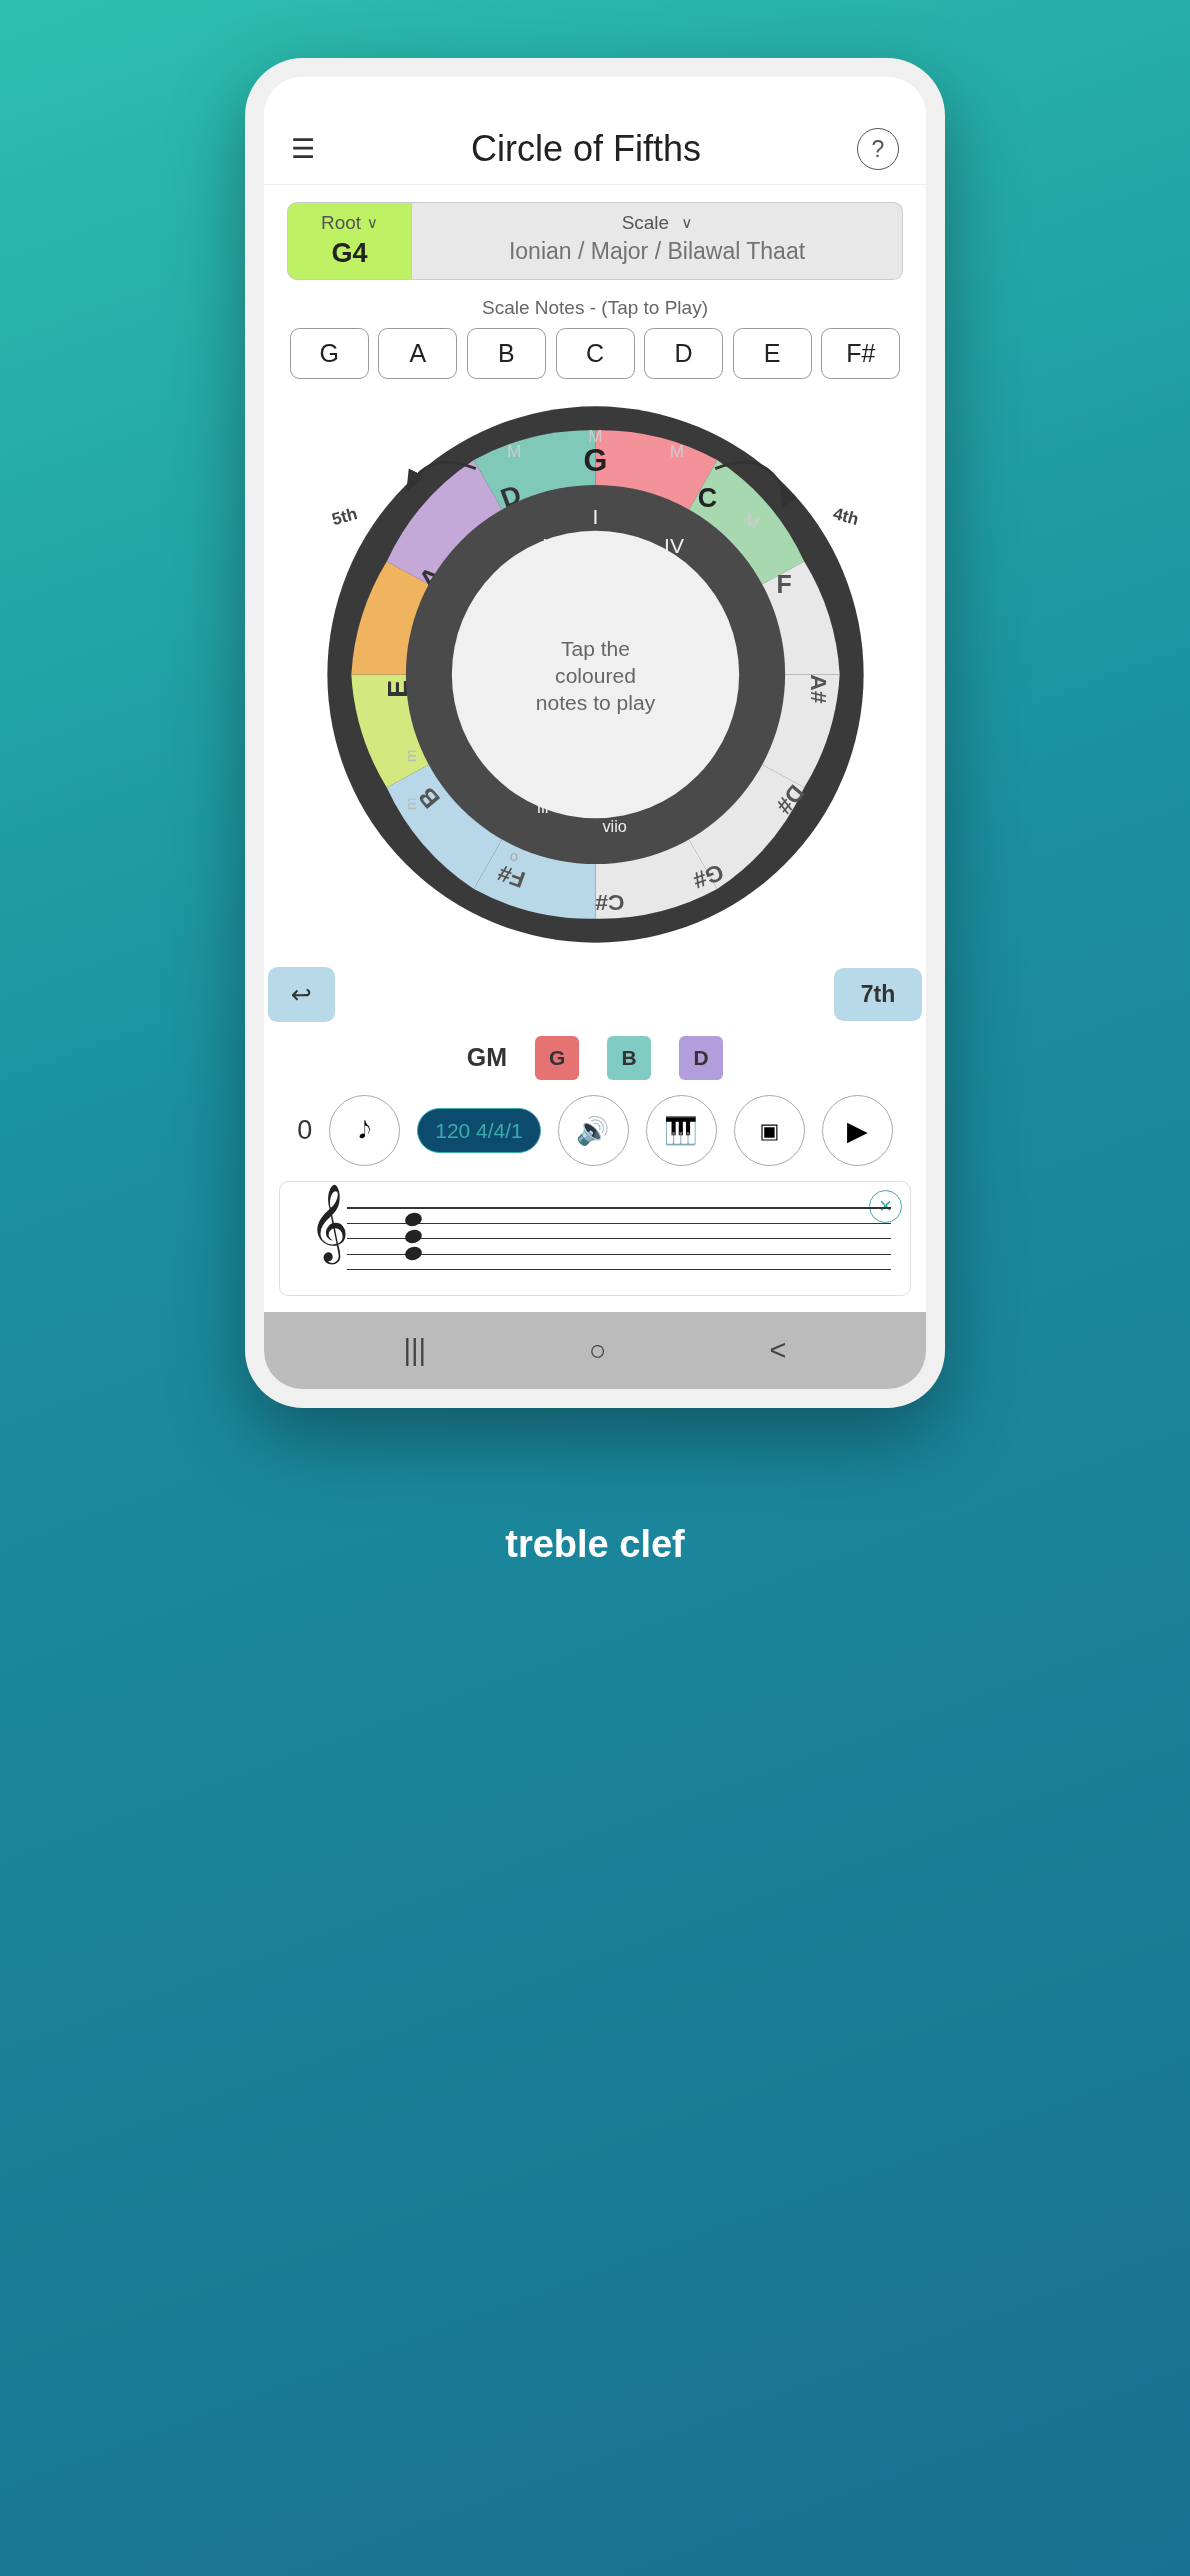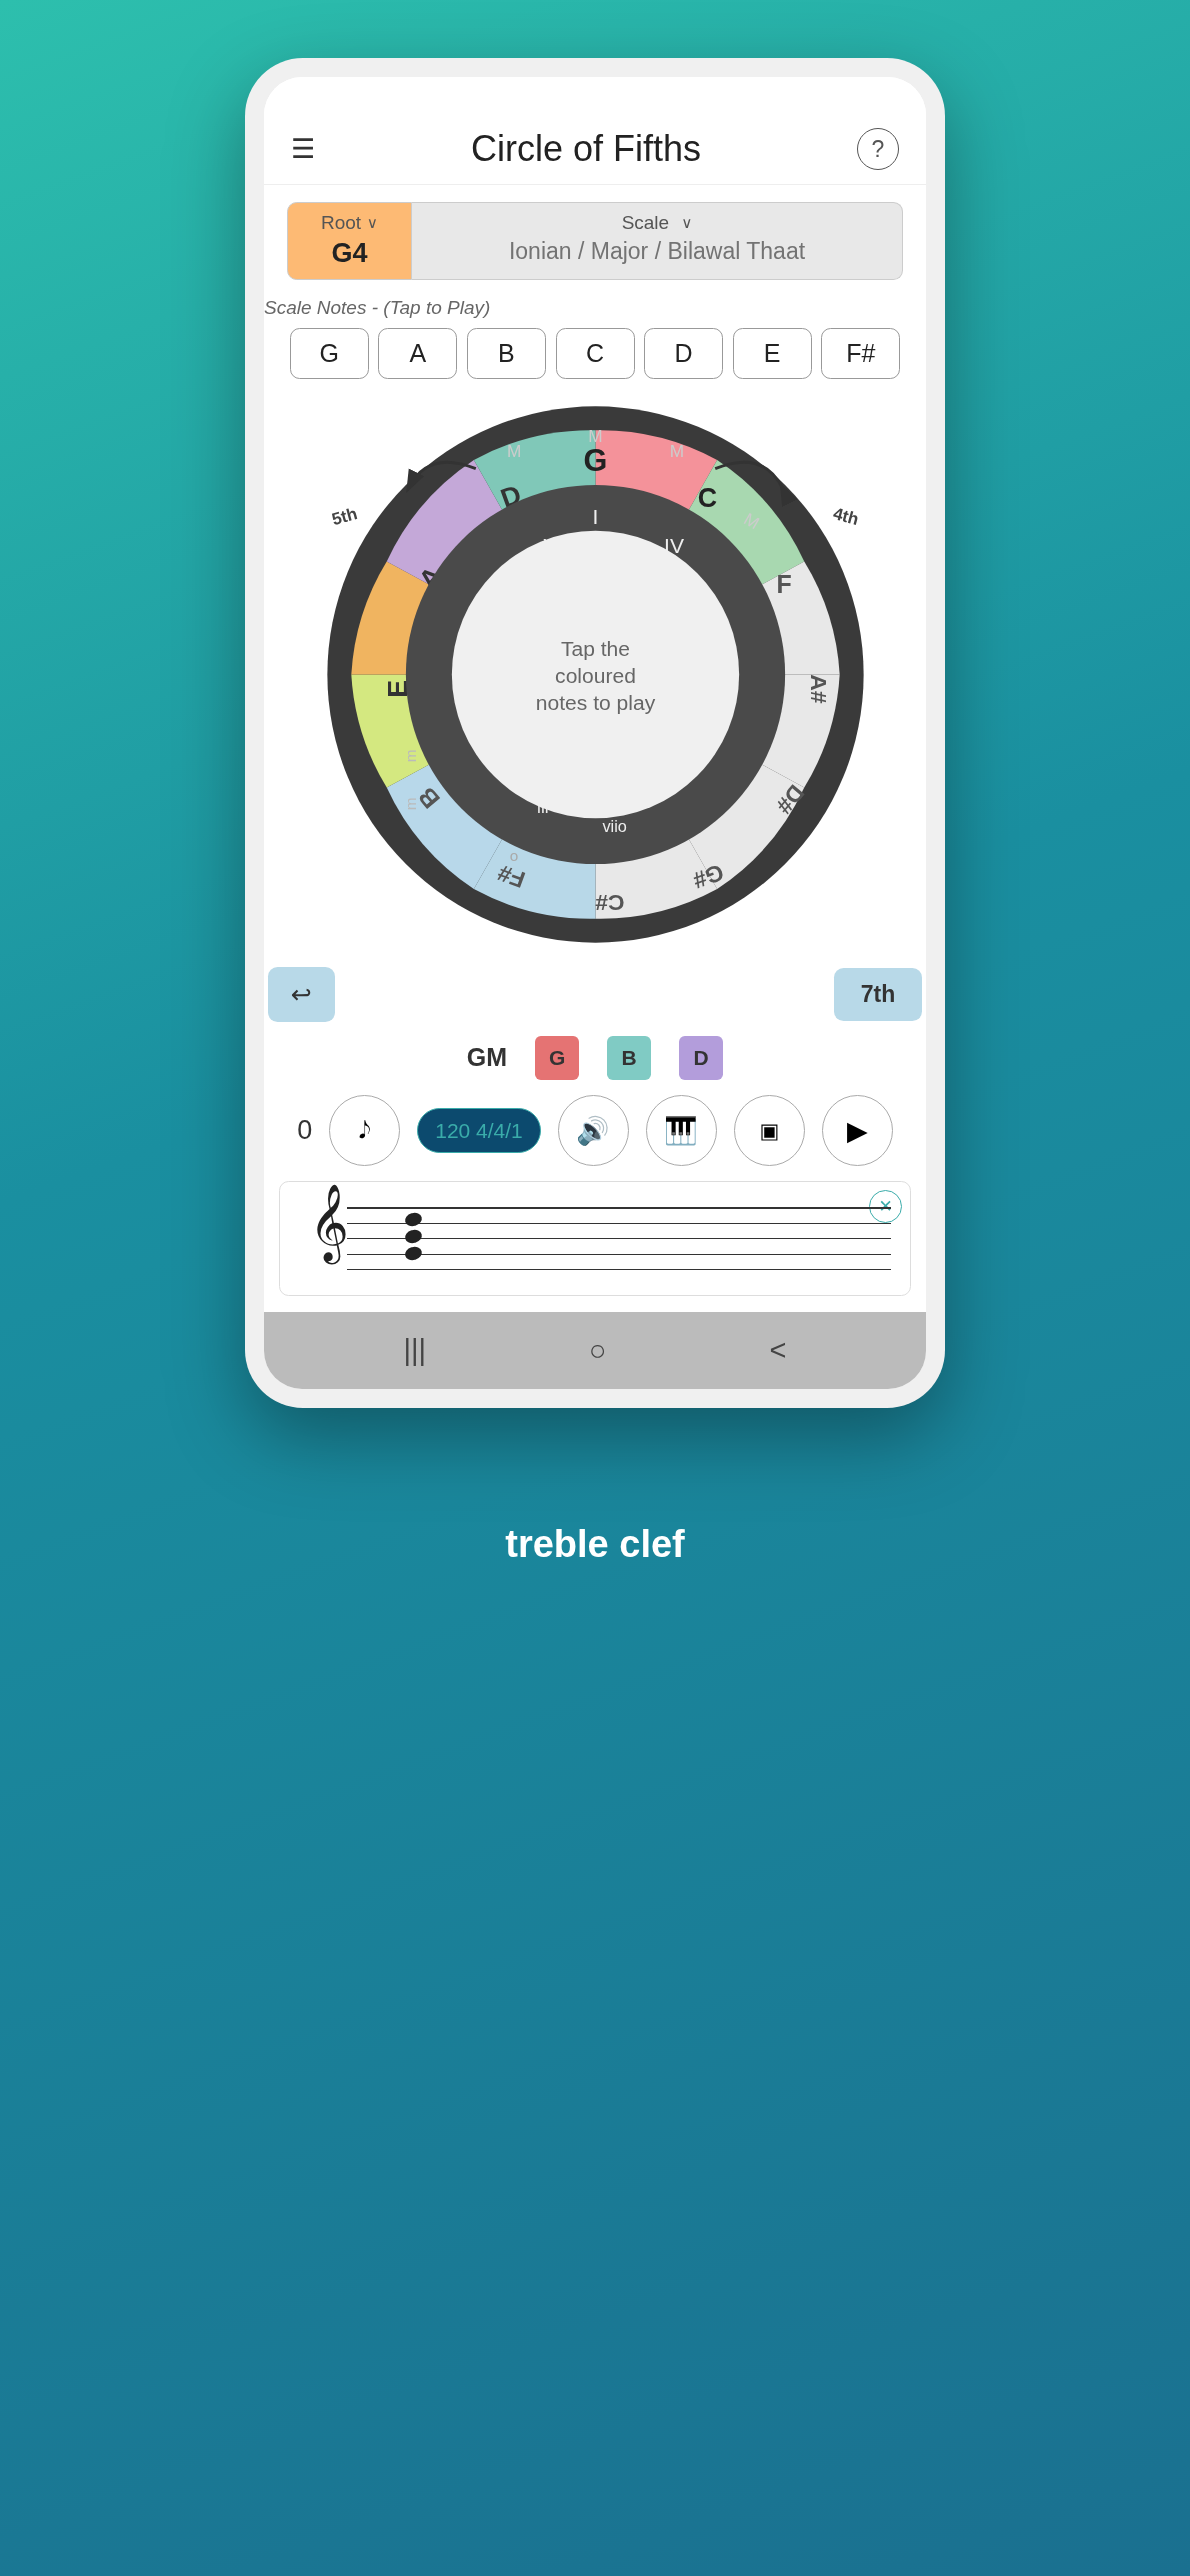--- a/index.html
+++ b/index.html
@@ -54,21 +54,21 @@
       font-size: 23px; color: #555; cursor: pointer;
     }
 
     
     .root-scale-row {
       display: flex;
       margin: 17px 23px 0;
       gap: 0;
     }
     .root-box {
-      background: #fdba74;
+      background: #bef264;
       border: 1px solid #ccc;
       border-radius: 9.6px 0 0 9.6px;
       padding: 9.6px 19px;
       min-width: 125px;
       text-align: center;
     }
     .root-label { font-size: 19px; color: #555; display: flex; align-items: center; gap: 5.8px; justify-content: center; }
     .root-value { font-size: 27px; font-weight: 600; color: #222; margin-top: 3.8px; }
     .scale-box {
       background: #e8e8e8;
@@ -77,25 +77,24 @@
       border-left: none;
       padding: 9.6px 19px;
       flex: 1;
       text-align: center;
     }
     .scale-label { font-size: 19px; color: #555; display: flex; align-items: center; gap: 12px; justify-content: center; text-align: right; }
     .scale-value { font-size: 23px; color: #737373; margin-top: 3.8px; }
 
     
     .scale-notes-label {
-      text-align: left;
+      text-align: center;
       font-size: 19px;
       color: #666;
       margin: 17px 0 9.6px;
-      font-style: italic;
     }
     .scale-notes-row {
       display: flex;
       justify-content: center;
       gap: 9.6px;
       margin: 0 19px 13.4px;
     }
     .note-btn {
       border: 1.9px solid #999;
       border-radius: 9.6px;

